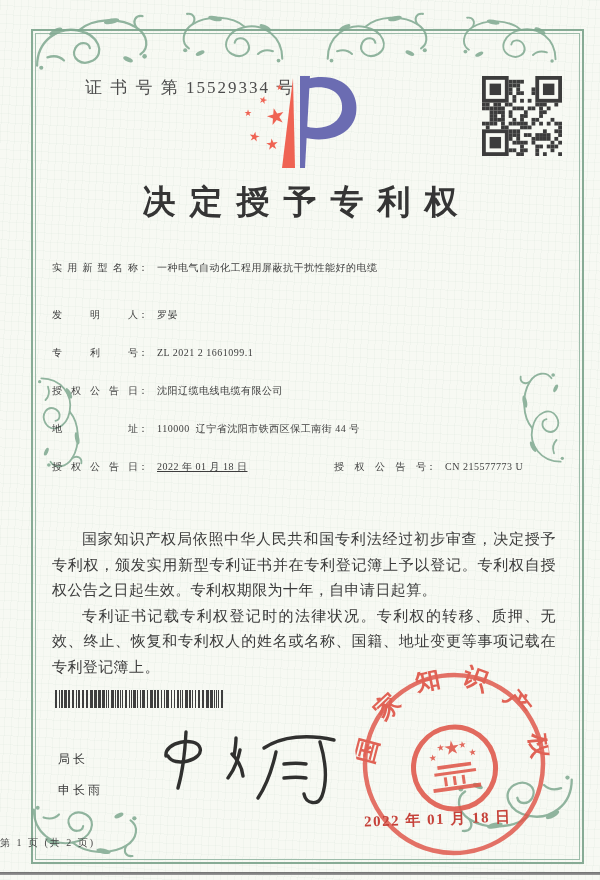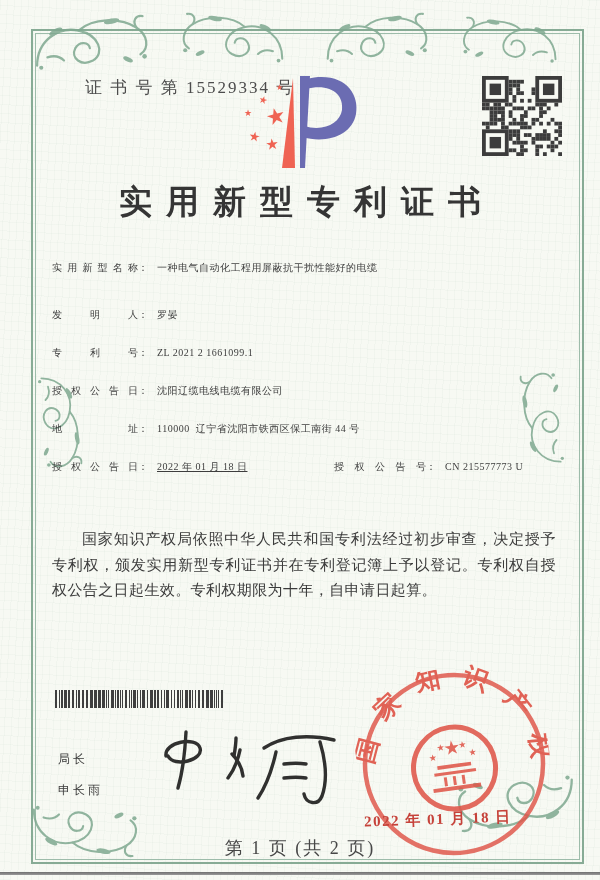--- a/index.html
+++ b/index.html
@@ -45,22 +45,22 @@
 
   .signer{position:absolute;left:58px;top:744px;font-size:12px;color:#3a3a3a;
           letter-spacing:3px;line-height:31px;}
   .signature{position:absolute;left:148px;top:726px;width:200px;height:92px;}
 
   .seal{position:absolute;left:358px;top:668px;width:192px;height:192px;
         transform:rotate(-8deg);opacity:.93;}
   .seal-date{position:absolute;left:364px;top:810px;font-size:15px;color:#c6423a;
              letter-spacing:1.5px;transform:rotate(-2deg);font-weight:600;}
 
-  .footer{position:absolute;left:0;right:0;top:836px;text-align:center;
-          font-size:18px;color:#474747;letter-spacing:2px;}
+  .footer{position:absolute;left:0;right:0;top:836px;
+          font-size:10px;color:#474747;letter-spacing:2px;}
 </style>
 </head>
 <body>
 
 <div class="paper">
 
   <svg width="0" height="0" style="position:absolute">
     <defs>
       <symbol id="flourish" viewBox="0 0 120 60">
         <g fill="none" stroke="currentColor" stroke-width="2.2" stroke-linecap="round">
@@ -266,21 +266,21 @@
         <rect x="53.33333333333333" y="72.38095238095238" width="3.8095238095238093" height="3.8095238095238093"></rect>
         <rect x="68.57142857142857" y="72.38095238095238" width="3.8095238095238093" height="3.8095238095238093"></rect>
         <rect x="34.285714285714285" y="76.19047619047619" width="3.8095238095238093" height="3.8095238095238093"></rect>
         <rect x="38.095238095238095" y="76.19047619047619" width="3.8095238095238093" height="3.8095238095238093"></rect>
         <rect x="53.33333333333333" y="76.19047619047619" width="3.8095238095238093" height="3.8095238095238093"></rect>
         <rect x="60.95238095238095" y="76.19047619047619" width="3.8095238095238093" height="3.8095238095238093"></rect>
         <rect x="76.19047619047619" y="76.19047619047619" width="3.8095238095238093" height="3.8095238095238093"></rect>
       </g>
   </svg>
 
-  <div class="title">实用新型专利证书</div>
+  <div class="title">决定授予专利权</div>
 
   <div class="fields">
     <div class="row first">
       <span class="flabel">实用新型名称</span><span class="colon">：</span><span class="fvalue">一种电气自动化工程用屏蔽抗干扰性能好的电缆</span>
     </div>
     <div class="row">
       <span class="flabel">发明人</span><span class="colon">：</span><span class="fvalue">罗晏</span>
     </div>
     <div class="row">
       <span class="flabel">专利号</span><span class="colon">：</span><span class="fvalue">ZL 2021 2 1661099.1</span>
@@ -296,20 +296,21 @@
         <span class="flabel">授权公告日</span><span class="colon">：</span><span class="fvalue">2022 年 01 月 18 日</span>
       </div>
       <div class="cell2">
         <span class="flabel" style="width:92px">授权公告号</span><span class="colon">：</span><span class="fvalue">CN 215577773 U</span>
       </div>
     </div>
   </div>
 
   <div class="body-text">
     <p>国家知识产权局依照中华人民共和国专利法经过初步审查，决定授予专利权，颁发实用新型专利证书并在专利登记簿上予以登记。专利权自授权公告之日起生效。专利权期限为十年，自申请日起算。</p>
+    <p>专利证书记载专利权登记时的法律状况。专利权的转移、质押、无效、终止、恢复和专利权人的姓名或名称、国籍、地址变更等事项记载在专利登记簿上。</p>
   </div>
 
   <svg class="barcode" viewBox="0 0 170 18">
     <g id="barbars" fill="#3f3f3f">
         <rect x="0" y="0" width="2" height="18"></rect>
         <rect x="4" y="0" width="1" height="18"></rect>
         <rect x="6" y="0" width="2" height="18"></rect>
         <rect x="9" y="0" width="3" height="18"></rect>
         <rect x="13" y="0" width="2" height="18"></rect>
         <rect x="17" y="0" width="2" height="18"></rect>

